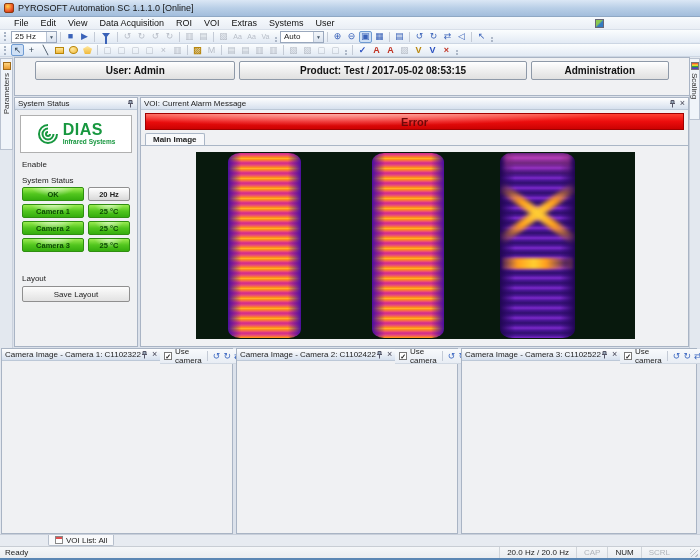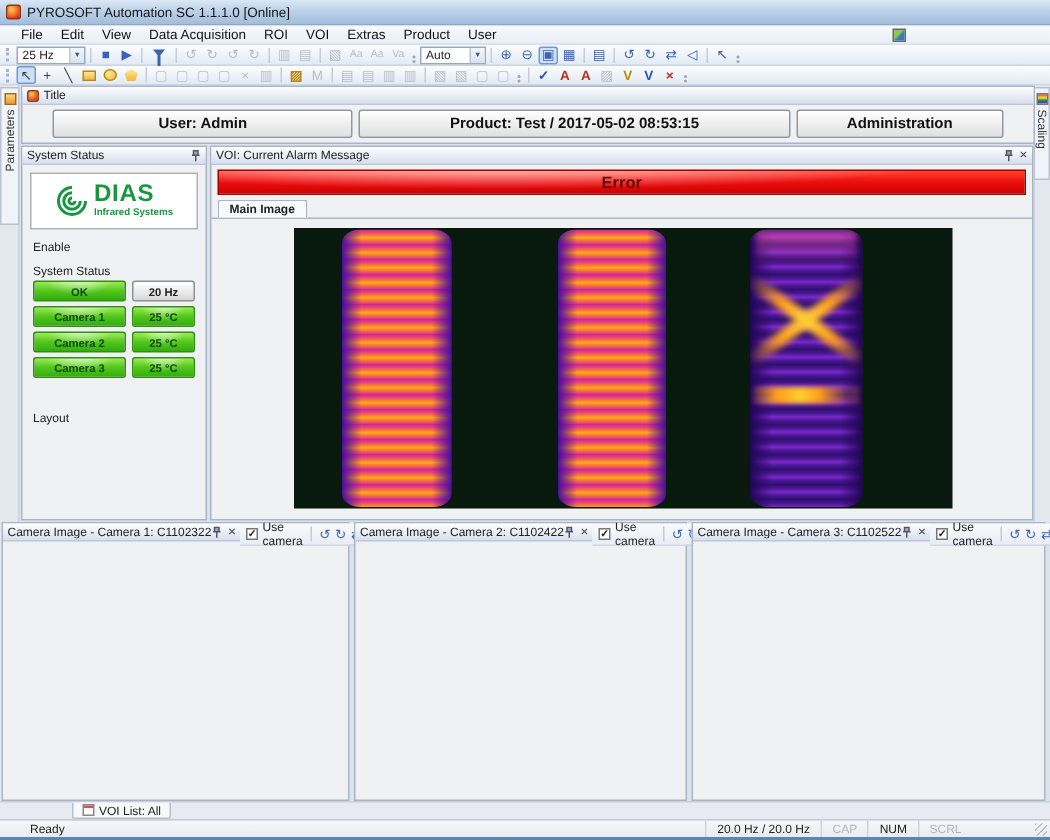--- a/index.html
+++ b/index.html
@@ -158,22 +158,22 @@
   .cimg{flex:1;position:relative;margin:2px 7px 7px;background:#0a1a0e;overflow:hidden}
 
   
   .dts{position:absolute;left:0;top:534px;width:700px;height:12px;background:#e7ebf1;
     border-top:1px solid #c8cfda;display:flex;align-items:flex-start;padding-left:48px}
   .dtab{display:flex;align-items:center;gap:3px;background:#f8f9fb;border:1px solid #b6bfcc;border-top:none;
     height:11px;padding:0 6px;font-size:8px;color:#222;border-radius:0 0 2px 2px}
   .dticon{width:8px;height:8px;border:1px solid #888;background:linear-gradient(#e05050 0 2px,#fff 2px)}
   .sbar{position:absolute;left:0;top:546px;width:700px;height:12px;
     background:linear-gradient(#f5f7f9,#e9ecf0);border-top:1px solid #c8cdd4;
-    display:flex;align-items:center;font-size:8px;color:#222;padding:0 20px}
-  .sright{margin-left:auto;display:flex;height:100%;margin-right:32px}
+    display:flex;align-items:center;font-size:8px;color:#222;padding:0 5px}
+  .sright{margin-left:auto;display:flex;height:100%;margin-right:18px}
   .sseg{border-left:1px solid #cfd4da;padding:0 7px;height:100%;display:flex;align-items:center}
   .sseg.dim{color:#b0b4ba}
   .winbottom{position:absolute;left:0;top:558px;width:700px;height:2px;background:#5a86b4}
   .sgrip{position:absolute;right:2px;top:549px;width:8px;height:8px;
     background:repeating-linear-gradient(135deg,#b9c0c9 0 1px,transparent 1px 3px)}
 </style>
 </head>
 <body>
 
 <div class="app">
@@ -184,21 +184,21 @@
   </div>
 
   <div class="menubar">
     <span class="menu-item">File</span>
     <span class="menu-item">Edit</span>
     <span class="menu-item">View</span>
     <span class="menu-item">Data Acquisition</span>
     <span class="menu-item">ROI</span>
     <span class="menu-item">VOI</span>
     <span class="menu-item">Extras</span>
-    <span class="menu-item">Product</span>
+    <span class="menu-item">Systems</span>
     <span class="menu-item">User</span>
     <span class="menu-side-icon"></span>
   </div>
 
   <div class="toolbar r1">
     <span class="grip"></span>
     <span class="combo rate">
       <span>25 Hz</span>
       <span class="cArrow">▼</span>
     </span>
@@ -305,24 +305,20 @@
   <div class="vtab left">
     <span class="vicon param"></span>
     <span class="vlabel flip">Parameters</span>
   </div>
   <div class="vtab right">
     <span class="vicon scale"></span>
     <span class="vlabel">Scaling</span>
   </div>
 
   <div class="panel title-panel">
-    <div class="phead">
-      <span class="app-icon" style="width:8px;height:8px;margin-right:3px"></span>
-      <span class="ptitle">Title</span>
-    </div>
     <div class="title-body">
       <div class="hbtn user">User: Admin</div>
       <div class="hbtn product">Product: Test / 2017-05-02 08:53:15</div>
       <div class="hbtn admin">Administration</div>
     </div>
   </div>
 
   <div class="panel sys-panel">
     <div class="phead">
       <span class="ptitle">System Status</span>
@@ -349,20 +345,21 @@
       <div class="btn-green">OK</div>
       <div class="btn-gray">20 Hz</div>
       <div class="btn-green">Camera 1</div>
       <div class="btn-green">25 °C</div>
       <div class="btn-green">Camera 2</div>
       <div class="btn-green">25 °C</div>
       <div class="btn-green">Camera 3</div>
       <div class="btn-green">25 °C</div>
     </div>
     <div class="slabel" style="margin-top:22px">Layout</div>
+    <div class="save-btn">Save Layout</div>
   </div>
 
   <div class="panel voi-panel">
     <div class="phead">
       <span class="ptitle">VOI: Current Alarm Message</span>
       <span class="pctrl">
         <svg class="pin" width="7" height="8" viewBox="0 0 7 8">
             <path d="M2 .5h3v3H2zM1 3.5h5M3.5 3.5v4" stroke="#556" stroke-width="1" fill="#9ab"></path>
           </svg>
         <span class="pclose">×</span>

